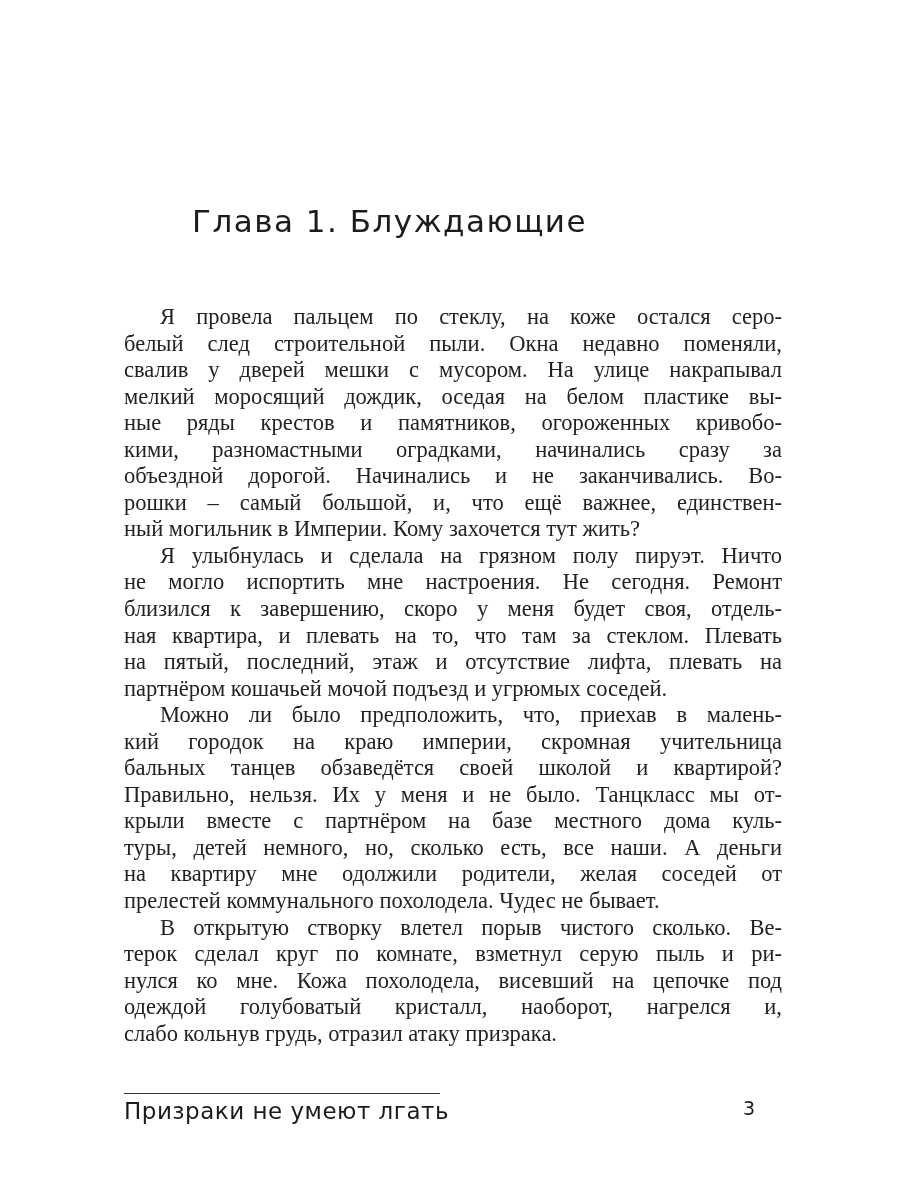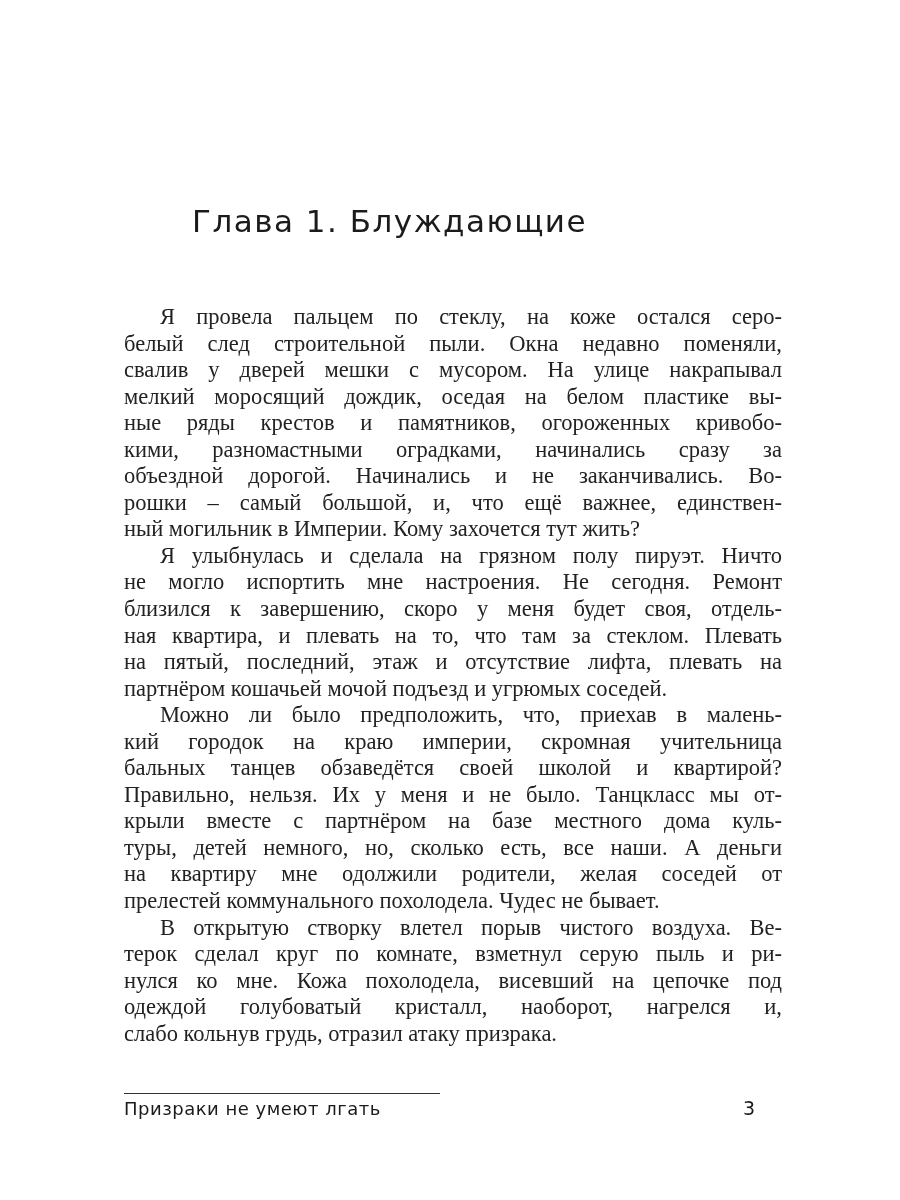--- a/index.html
+++ b/index.html
@@ -21,21 +21,21 @@
       height: 26.55px;
     }
     .line.indent { padding-left: 36px; }
     .line.last { text-align-last: left; }
     .footer-rule {
       position: absolute; left: 124px; top: 1093px; width: 316px; height: 0;
       border-top: 1.2px solid #333;
     }
     .footer-title {
       position: absolute; left: 124px; top: 1098px;
-      font-family: "DejaVu Sans", sans-serif; font-size: 18px;
+      font-family: "DejaVu Sans", sans-serif; font-size: 23px;
       letter-spacing: 0.5px; color: #1b1b1b; white-space: nowrap;
     }
     .page-number {
       position: absolute; left: 743px; top: 1097px;
       font-family: "DejaVu Sans", sans-serif; font-size: 19px; color: #1b1b1b;
     }
   </style>
 </head>
 <body>
 
@@ -61,21 +61,21 @@
 
   <span class="line indent">Можно ли было предположить, что, приехав в малень-</span>
   <span class="line">кий городок на краю империи, скромная учительница</span>
   <span class="line">бальных танцев обзаведётся своей школой и квартирой?</span>
   <span class="line">Правильно, нельзя. Их у меня и не было. Танцкласс мы от-</span>
   <span class="line">крыли вместе с партнёром на базе местного дома куль-</span>
   <span class="line">туры, детей немного, но, сколько есть, все наши. А деньги</span>
   <span class="line">на квартиру мне одолжили родители, желая соседей от</span>
   <span class="line last">прелестей коммунального похолодела. Чудес не бывает.</span>
 
-  <span class="line indent">В открытую створку влетел порыв чистого воздуха. Ве-</span>
+  <span class="line indent">В открытую створку влетел порыв чистого сколько. Ве-</span>
   <span class="line">терок сделал круг по комнате, взметнул серую пыль и ри-</span>
   <span class="line">нулся ко мне. Кожа похолодела, висевший на цепочке под</span>
   <span class="line">одеждой голубоватый кристалл, наоборот, нагрелся и,</span>
   <span class="line last">слабо кольнув грудь, отразил атаку призрака.</span>
 </div>
 
 <div class="footer-rule"></div>
 <div class="footer-title">Призраки не умеют лгать</div>
 <div class="page-number">3</div>
 

